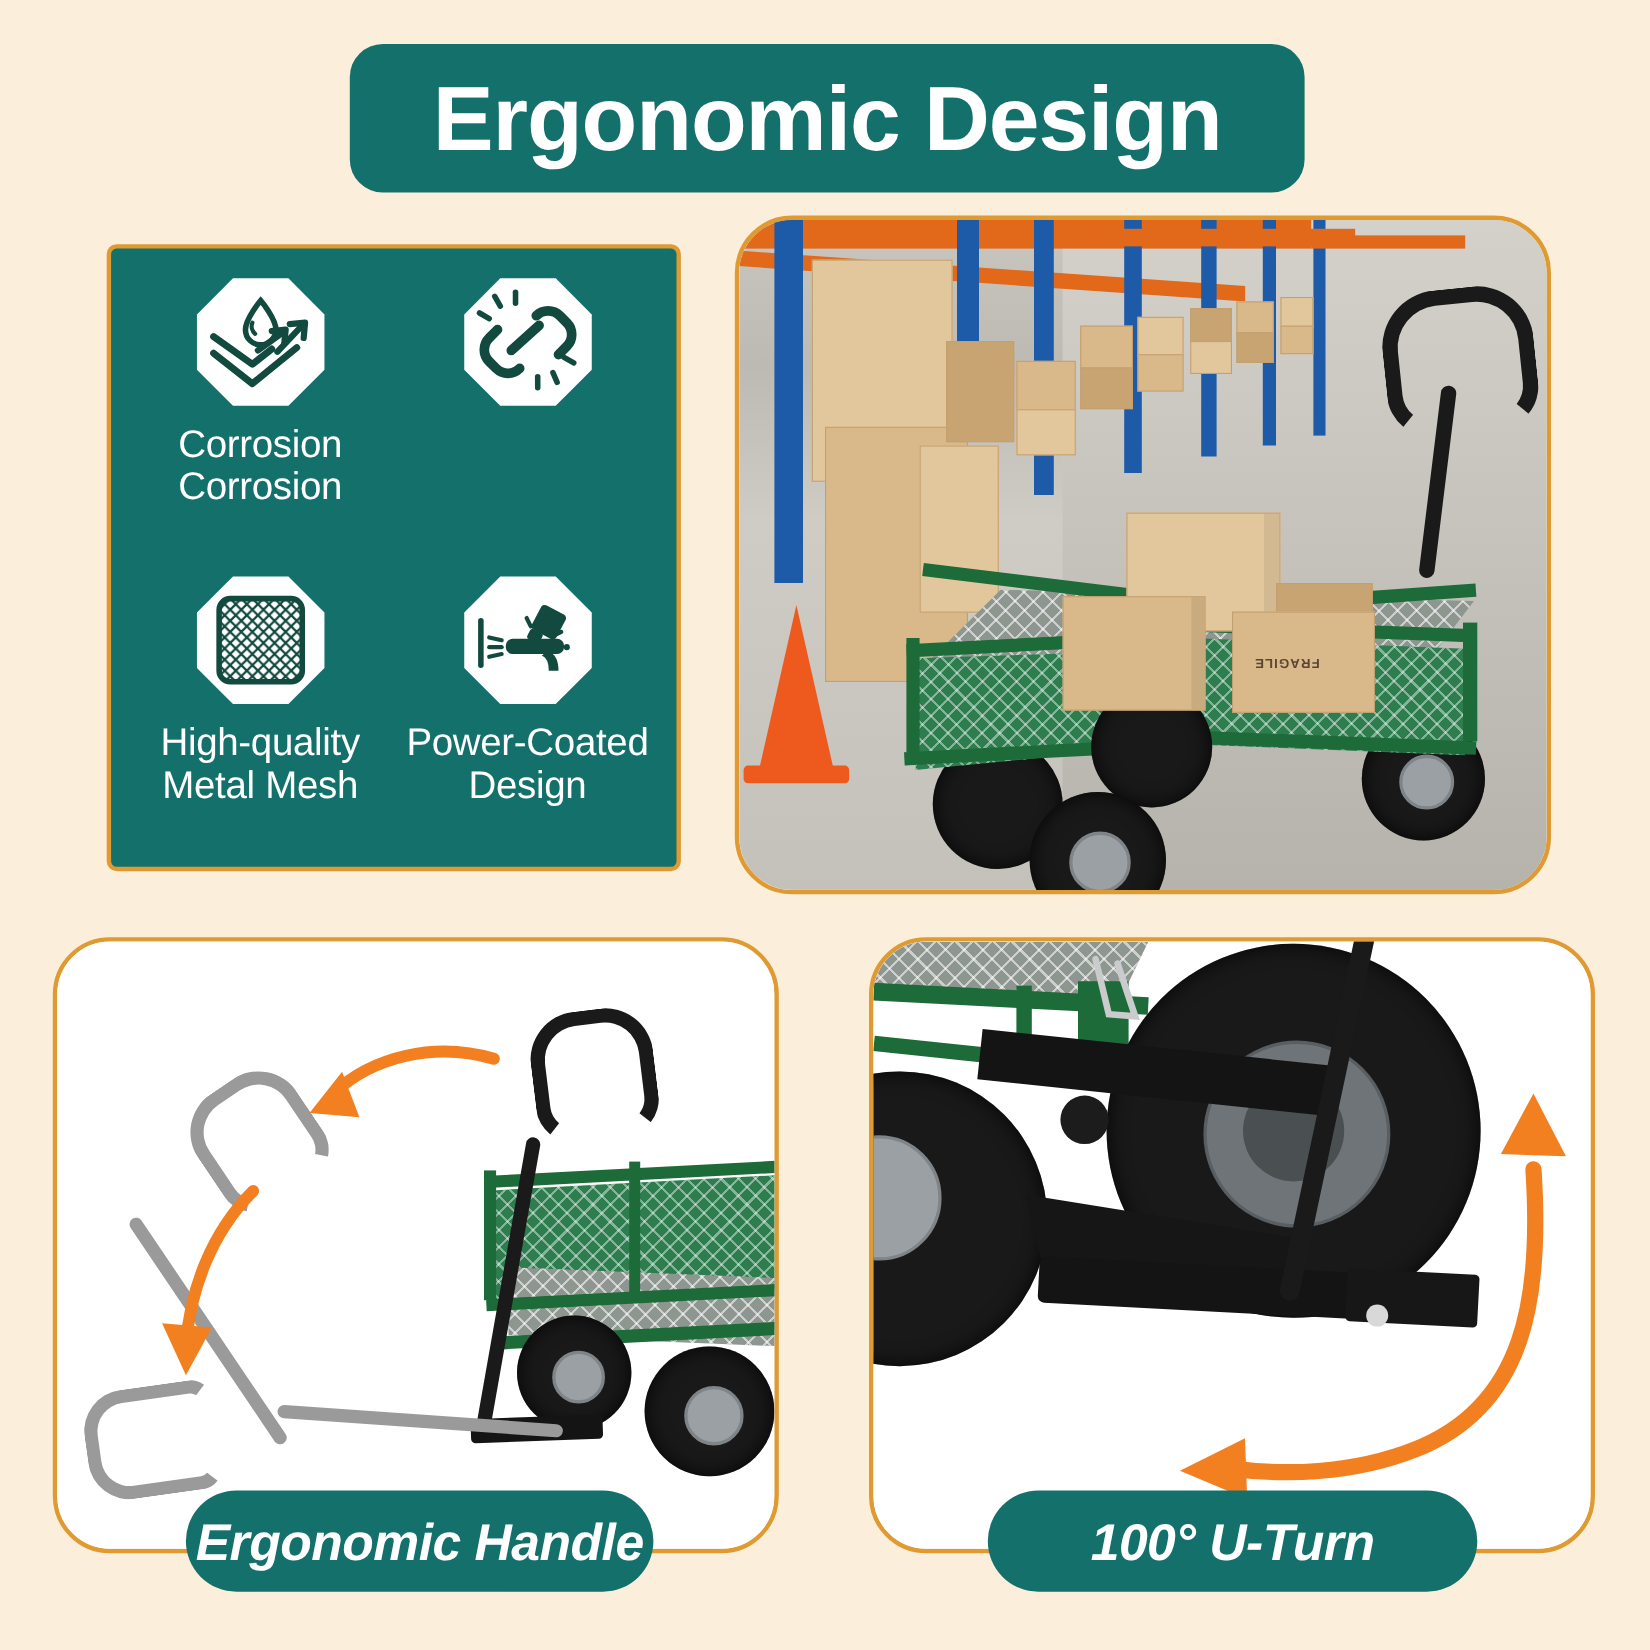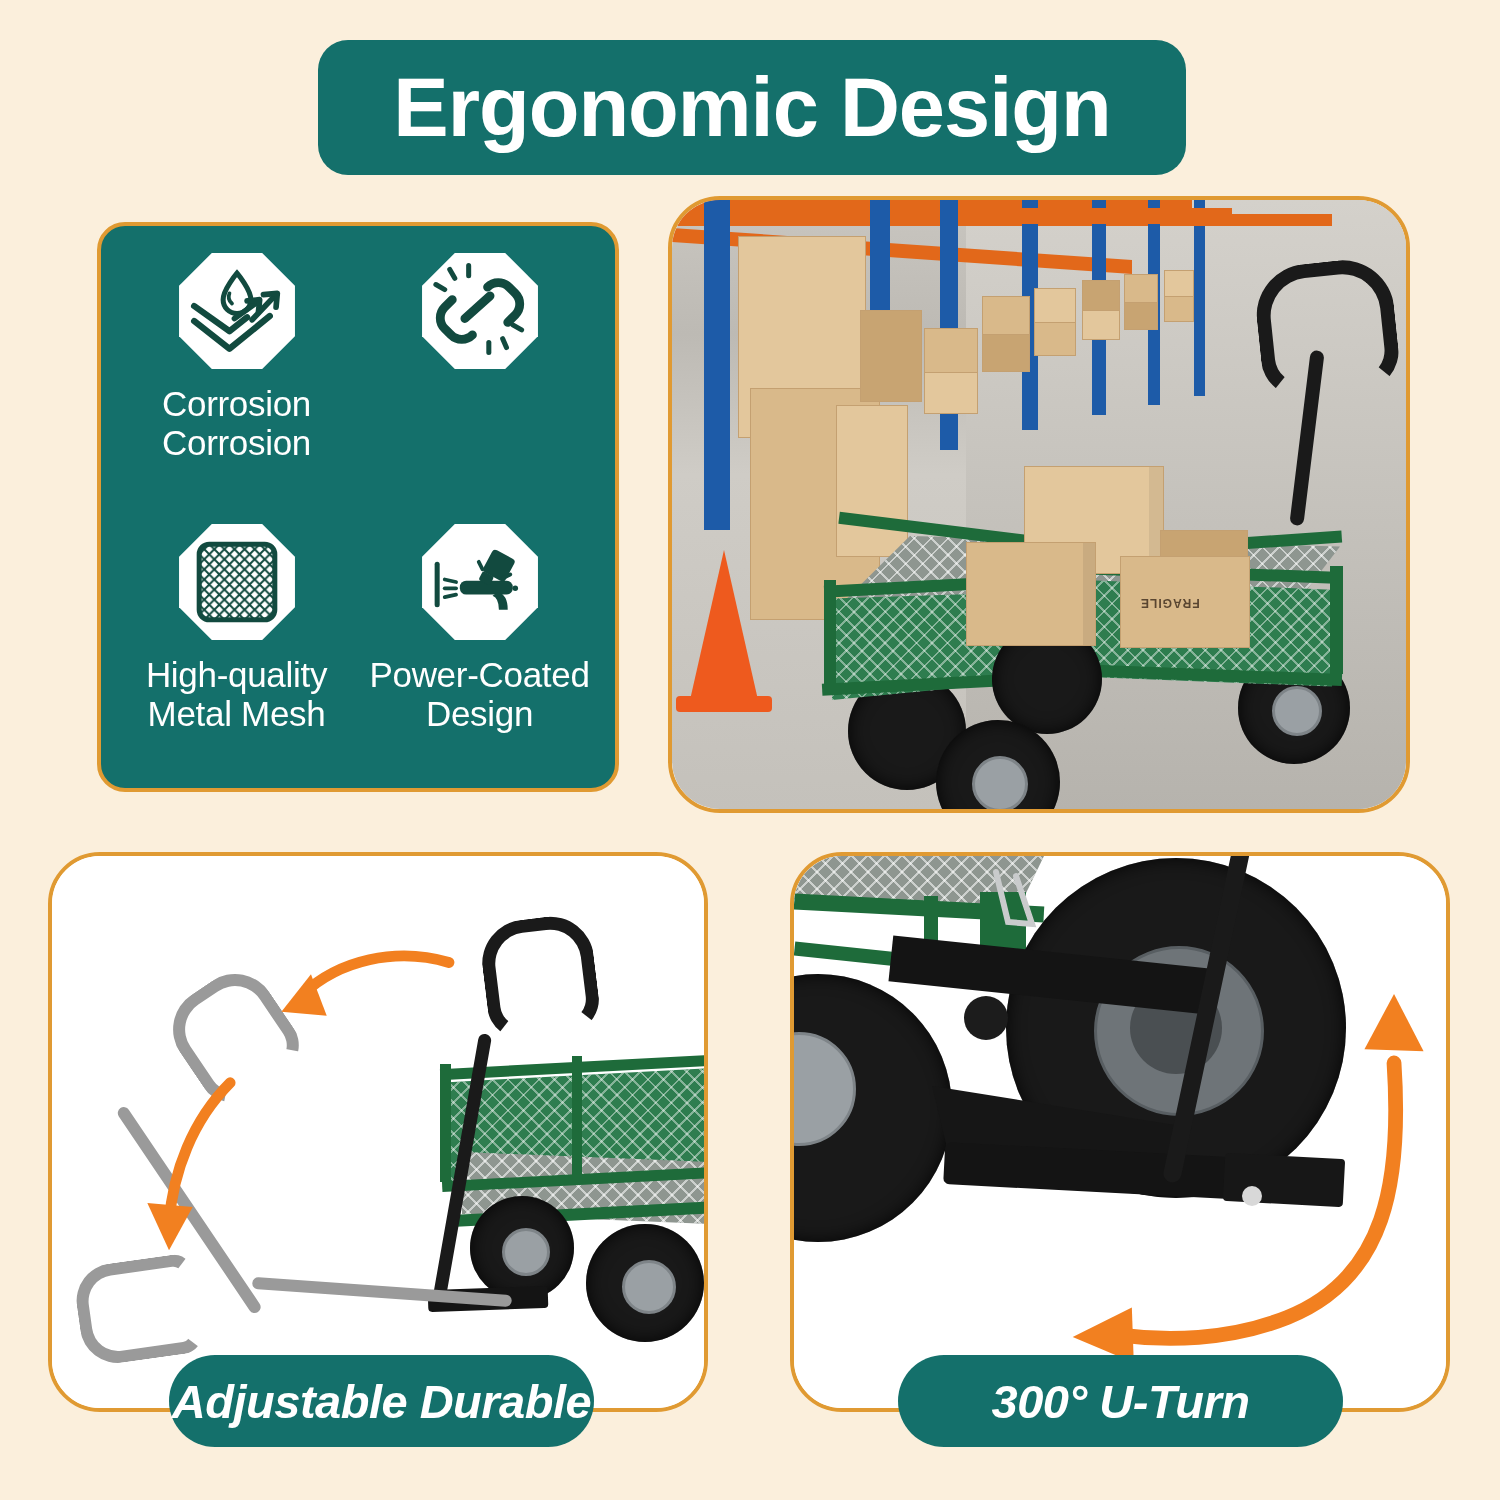--- a/index.html
+++ b/index.html
@@ -16,21 +16,21 @@
     background:#14706B;border-radius:30px;
     display:flex;align-items:center;justify-content:center;
   }
   .header-title{
     color:#FFFFFF;font-size:83px;font-weight:bold;letter-spacing:-1px;
     line-height:1;white-space:nowrap;
   }
   
   .feature-panel{
     position:absolute;left:97px;top:222px;width:522px;height:570px;
-    background:#14706B;border:4px solid #E09A32;border-radius:28px;
+    background:#14706B;border:4px solid #E09A32;border-radius:9px;
     box-sizing:border-box;
     display:grid;grid-template-columns:1fr 1fr;grid-template-rows:1fr 1fr;
     padding:22px 14px 14px 14px;
   }
   .feature-cell{
     display:flex;flex-direction:column;align-items:center;justify-content:flex-start;
   }
   .feature-icon{width:126px;height:126px;display:block;}
   .feature-label{
     color:#FFFFFF;font-size:35px;line-height:1.12;text-align:center;
@@ -350,17 +350,17 @@
 
     <svg class="arrow-svg" viewBox="0 0 660 560">
       <path d="M608 210 C616 330 600 428 500 468 C440 492 376 492 330 486" stroke="#F28020" stroke-width="15" fill="none" stroke-linecap="round"></path>
       <polygon points="578,196 608,140 638,198" fill="#F28020"></polygon>
       <polygon points="342,458 282,488 344,514" fill="#F28020"></polygon>
     </svg>
   </div>
 </div>
 
 <div class="caption-pill" id="caption-handle">
-  <span class="caption-text">Adjustable Durable</span>
+  <span class="caption-text">Ergonomic Handle</span>
 </div>
 <div class="caption-pill" id="caption-uturn">
-  <span class="caption-text">300° U-Turn</span>
+  <span class="caption-text">100° U-Turn</span>
 </div>
 
 </body></html>

